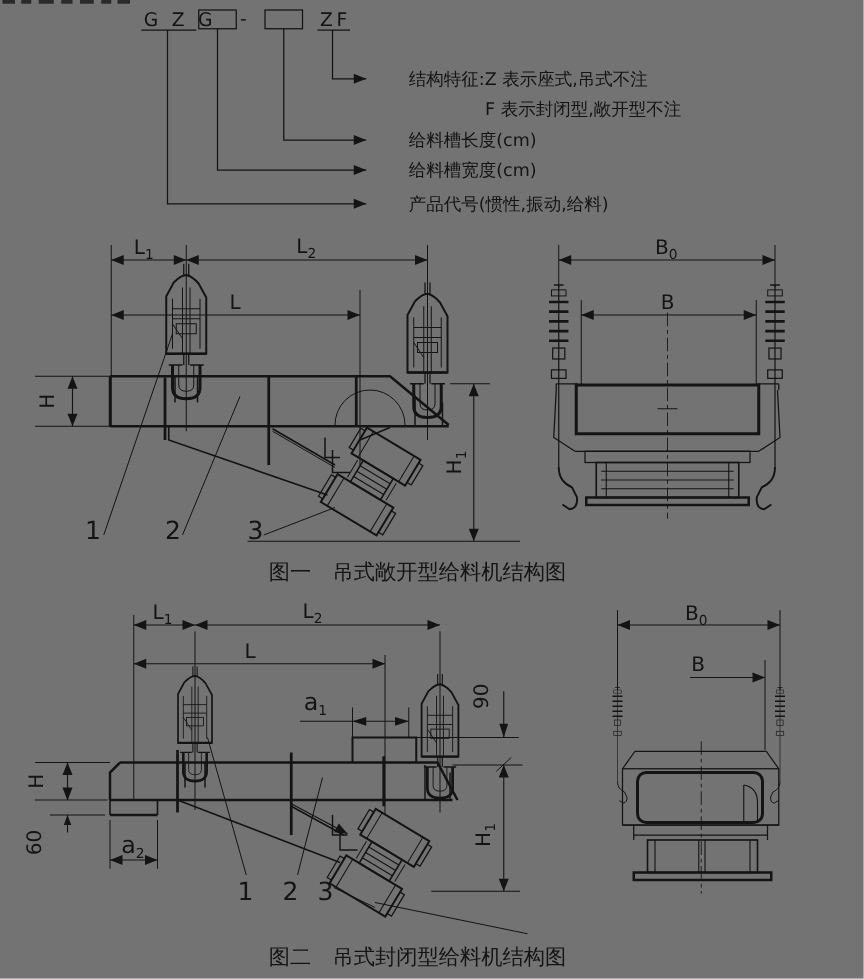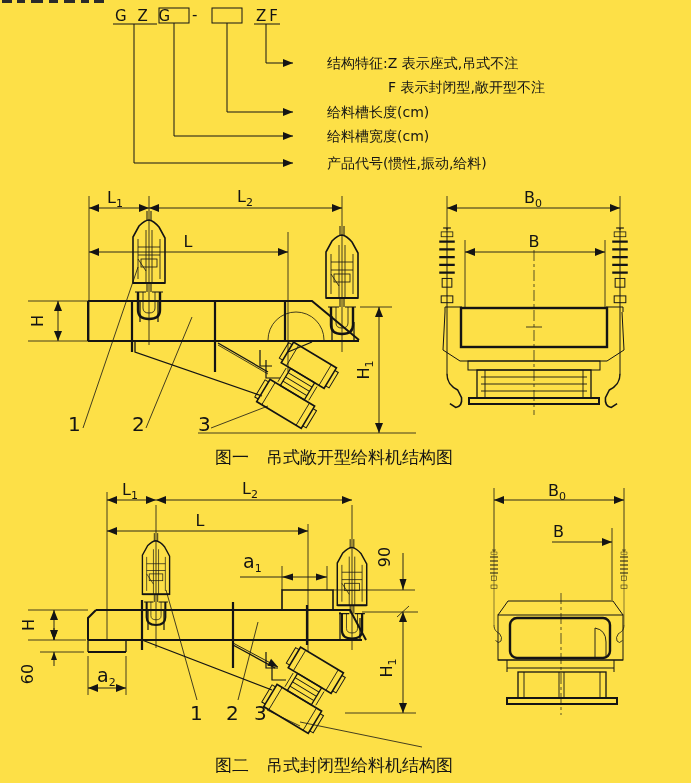--- a/index.html
+++ b/index.html
@@ -1,16 +1,16 @@
 <!DOCTYPE html>
 <html><head>
 <meta charset="utf-8">
 <style>
   html,body{margin:0;padding:0;background:#fff;}
-  #page{position:relative;width:691px;height:783px;background:#fde047;overflow:hidden;
+  #page{position:relative;width:691px;height:783px;background:#737373;overflow:hidden;
         font-family:"DejaVu Sans","Liberation Sans",sans-serif;}
   svg{display:block}
   
   .ln{stroke:#141414;fill:none;stroke-width:1;}
   .s08{stroke-width:.8}.s09{stroke-width:.9}.s12{stroke-width:1.2}.s13{stroke-width:1.3}
   .s16{stroke-width:1.6}.s2{stroke-width:2}.s22{stroke-width:2.2}.s24{stroke-width:2.4}
   .fill{fill:#141414;stroke:none;}
   .cl{stroke:#141414;fill:none;stroke-width:.7;stroke-dasharray:11 3 3 3;}
   text{fill:#141414;font-family:"DejaVu Sans","Liberation Sans",sans-serif;}
   .t-code{font-size:15px;letter-spacing:3px;}

